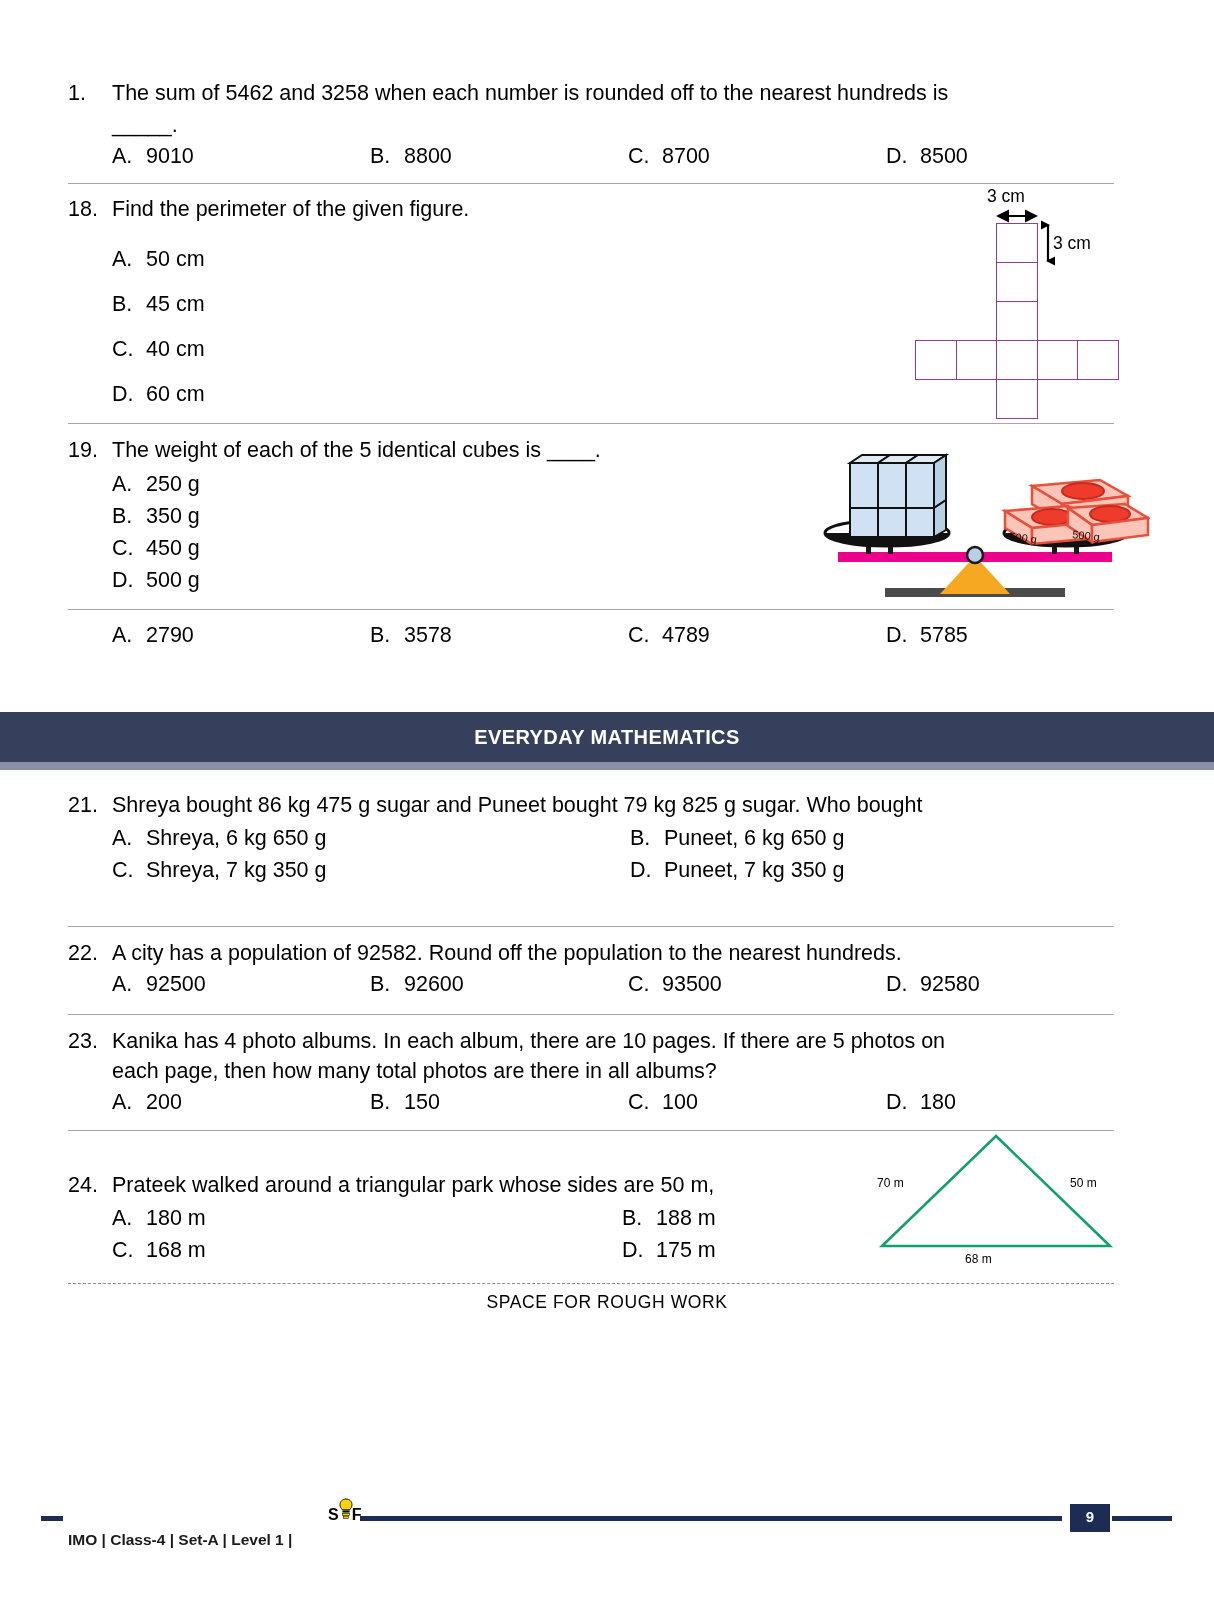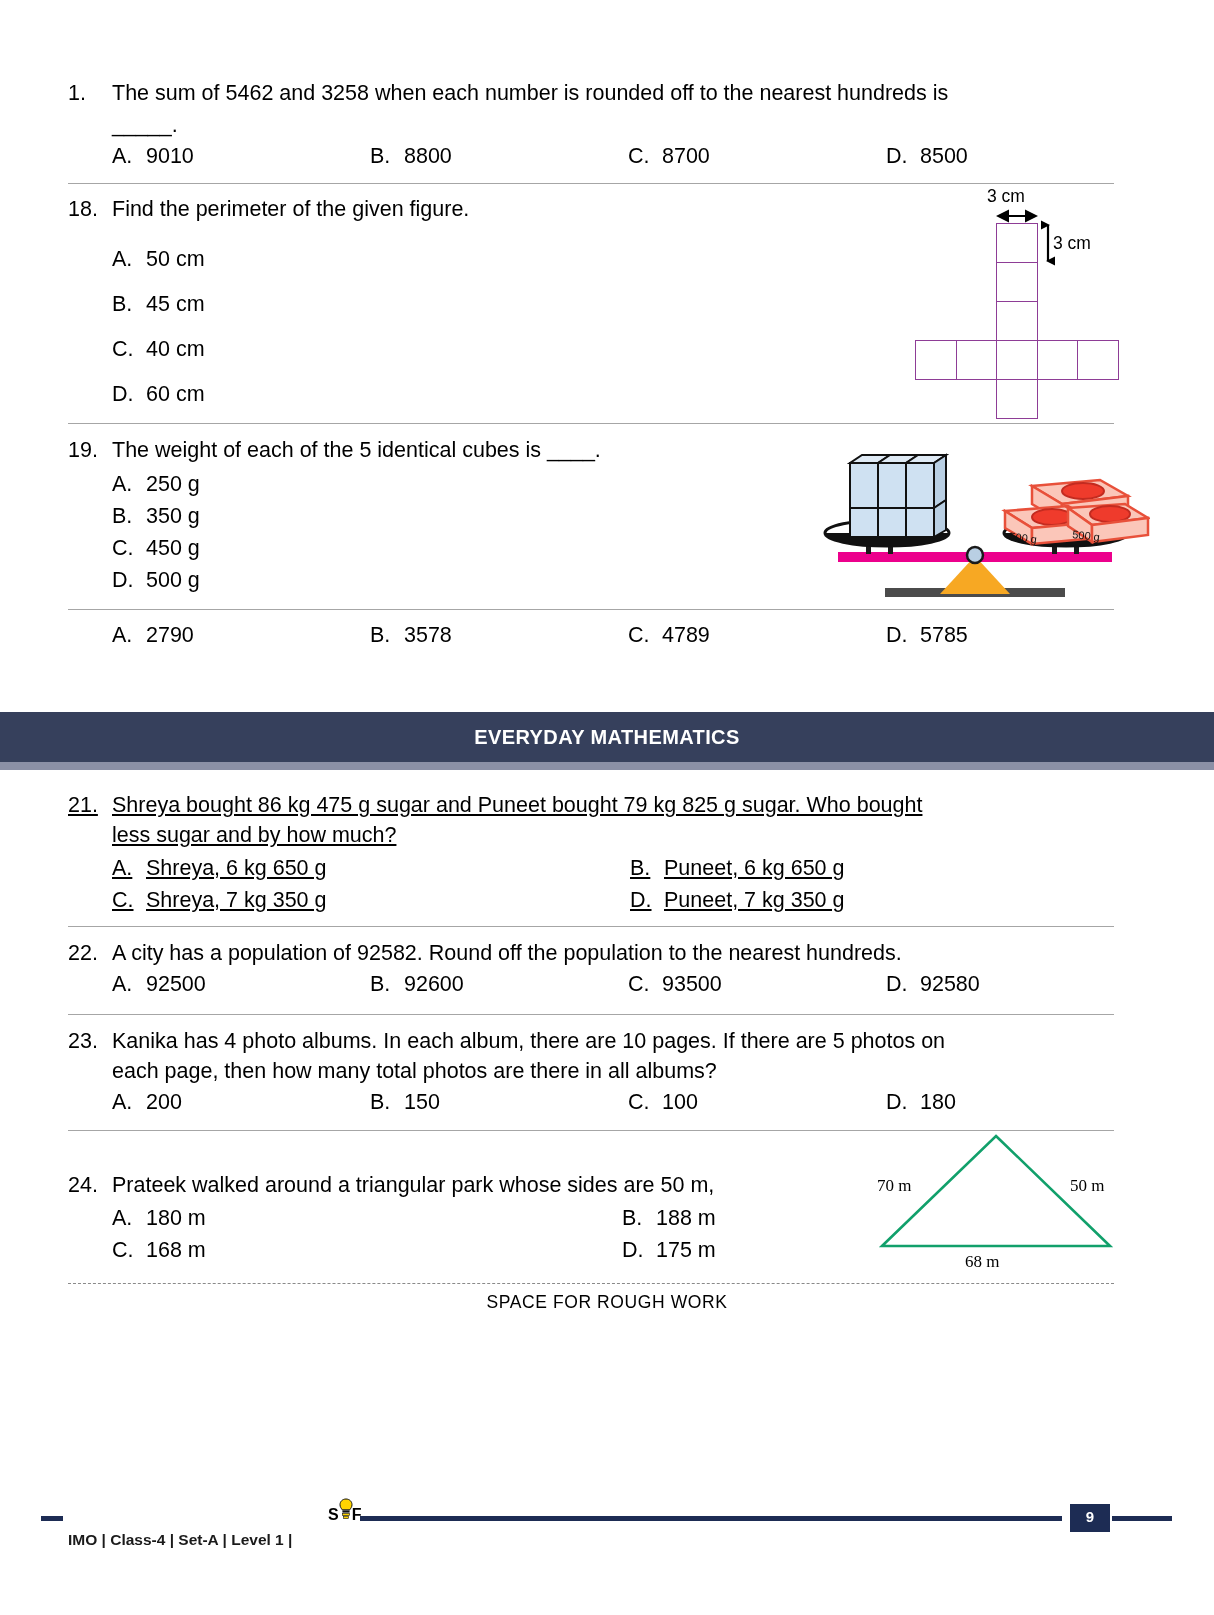--- a/index.html
+++ b/index.html
@@ -119,23 +119,22 @@
     white-space: nowrap;
   }
 
   
   .balance { position: absolute; }
 
   
   .trifig { position: absolute; }
   .trilabel {
     position: absolute;
-    font-size: 17px;
+    font-size: 12px;
     white-space: nowrap;
-    font-family: Liberation Serif, serif;
   }
 
   
   .dashline {
     position: absolute;
     left: 68px;
     width: 1046px;
     height: 0;
     border-top: 1.6px dashed #8a8a8a;
   }
@@ -415,28 +414,24 @@
         </div>
       </div>
     </div>
   </div>
 
   <div class="band" style="top:712px; height:50px; line-height:50px; font-size:20px;">
     <span>EVERYDAY MATHEMATICS</span>
   </div>
   <div class="band-shadow" style="top:762px; height:8px;"></div>
 
-  <div class="qblock" style="top:790px;text-decoration:underline;">
+  <div class="qblock" style="top:790px;">
     <div class="qrow">
       <div class="qnum">21.</div>
       <div class="qtext">Shreya bought 86 kg 475 g sugar and Puneet bought 79 kg 825 g sugar. Who bought</div>
-    </div>
-    <div class="qrow">
-      <div class="qnum"></div>
-      <div class="qtext">less sugar and by how much?</div>
     </div>
     <div class="opts" style="margin-top:2px;">
       <div class="optline grid2" style="line-height:32px;">
         <div class="opt">
           <span class="lbl">A.</span>
           <span class="val">Shreya, 6 kg 650 g</span>
         </div>
         <div class="opt">
           <span class="lbl">B.</span>
           <span class="val">Puneet, 6 kg 650 g</span>

